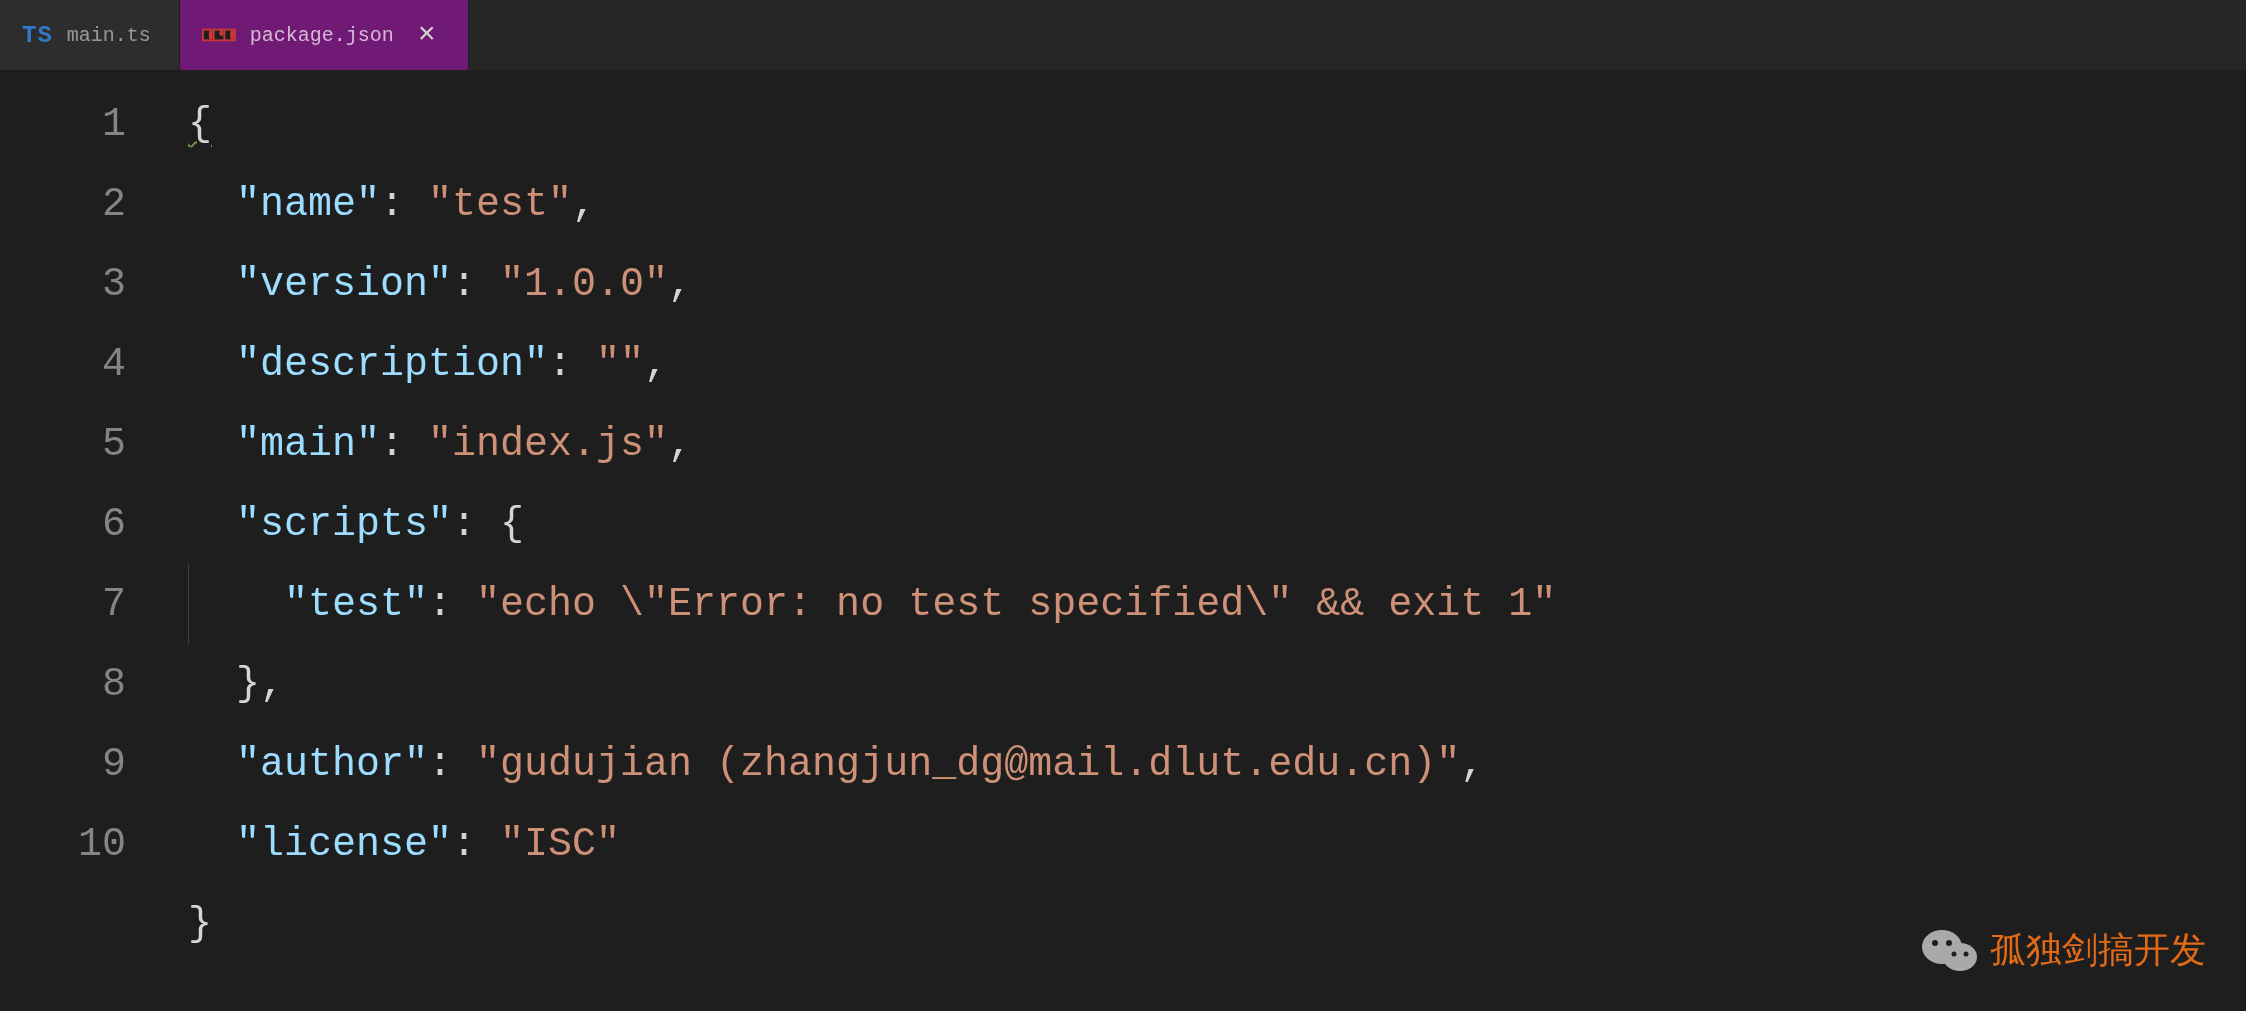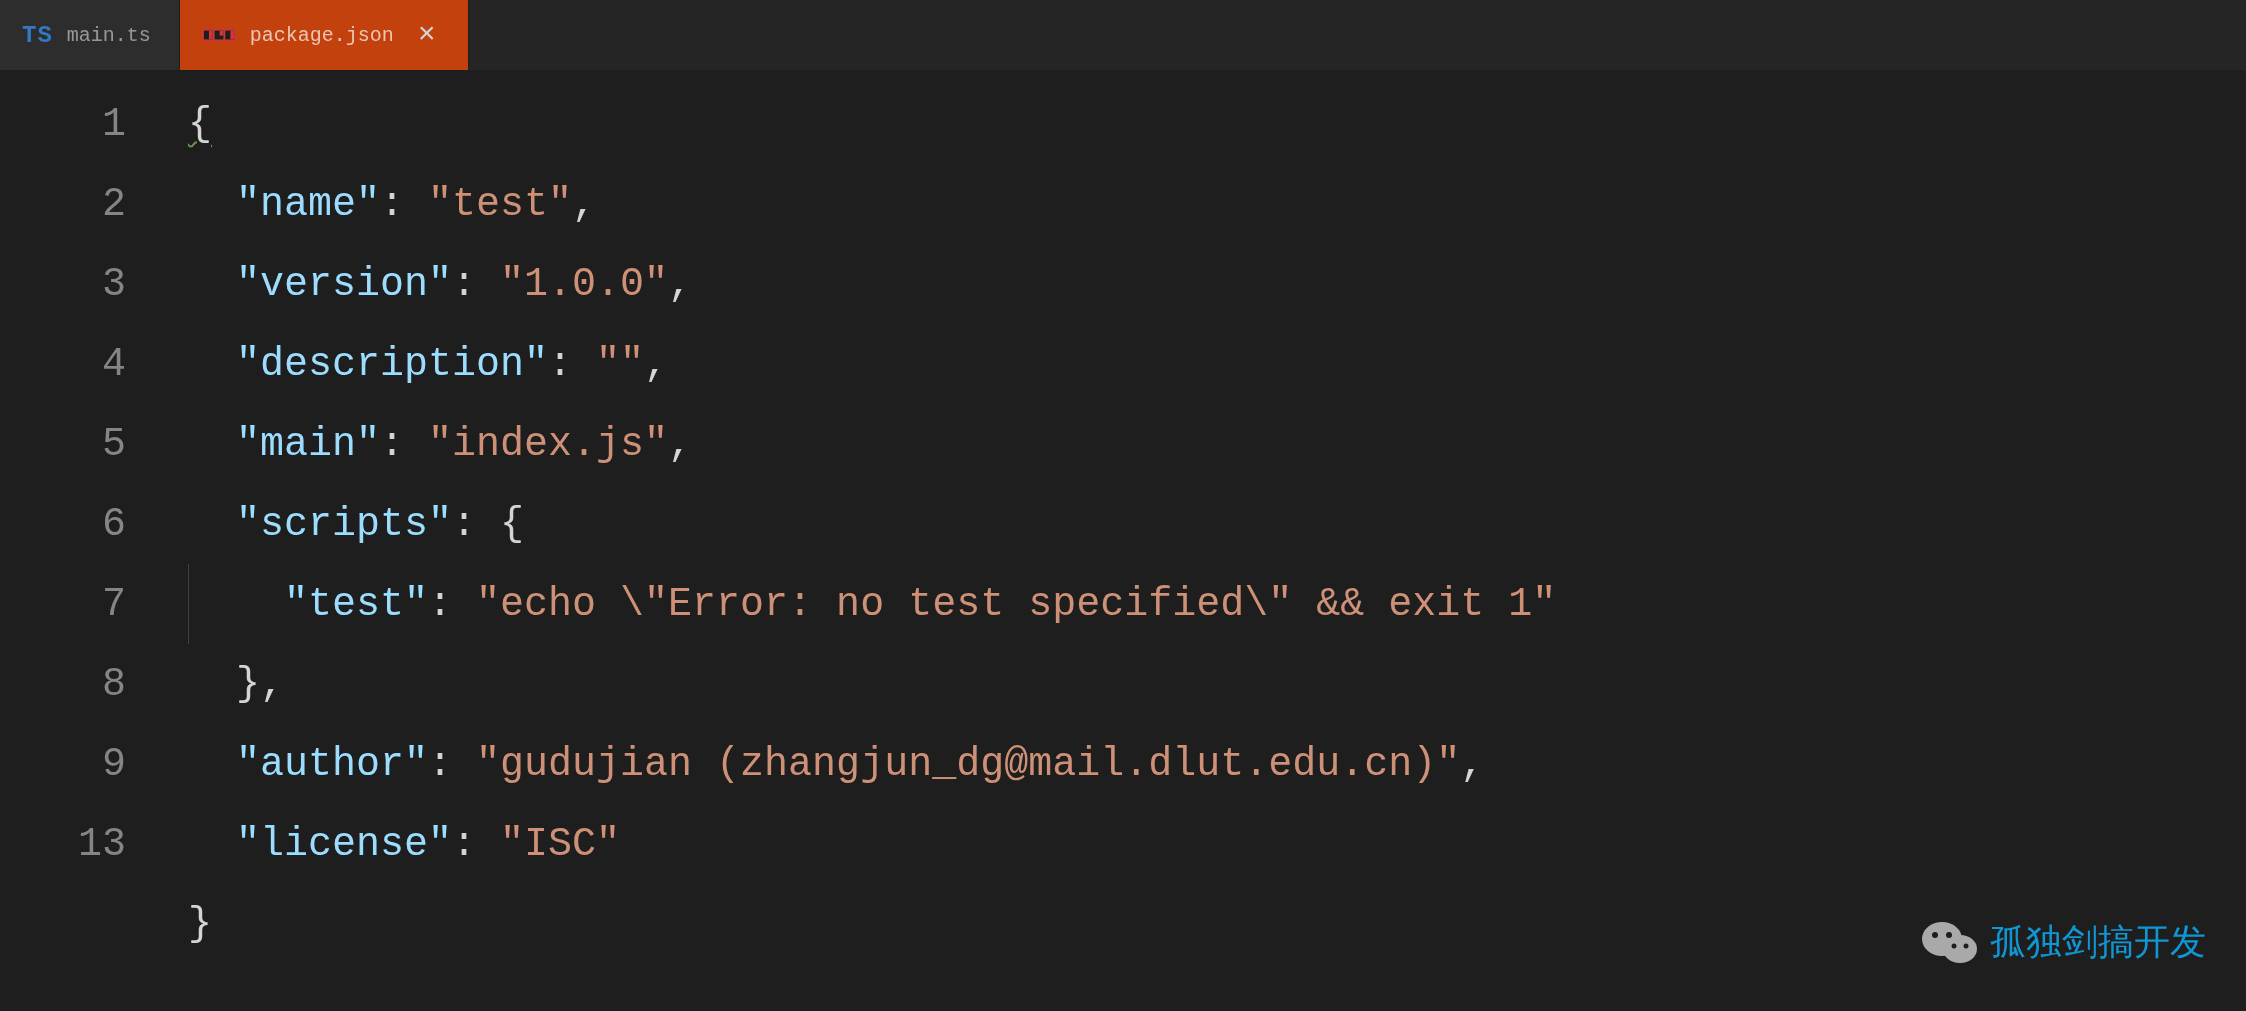--- a/index.html
+++ b/index.html
@@ -20,21 +20,21 @@
     display: flex;
     align-items: center;
     padding: 0 28px 0 22px;
     height: 100%;
     gap: 14px;
     cursor: pointer;
     background: #2d2d2d;
     border-right: 1px solid #1e1e1e;
   }
   .tab.active {
-    background: #c2410c;
+    background: #701a75;
   }
   .tab-label {
     font-size: 20px;
     color: #ffffffb0;
     white-space: nowrap;
   }
   .tab.inactive .tab-label {
     color: #ffffff80;
   }
   .ts-icon {
@@ -107,25 +107,25 @@
   }
 
   .minimap {
     width: 160px;
     height: 100%;
     background: #1e1e1e;
   }
   .watermark {
     position: absolute;
     right: 40px;
-    bottom: 44px;
+    bottom: 36px;
     display: flex;
     align-items: center;
     gap: 12px;
-    color: #0ea5e9;
+    color: #f97316;
     font-family: "Microsoft YaHei", sans-serif;
     font-size: 36px;
     opacity: 0.9;
     pointer-events: none;
   }
   .watermark svg { display:block; }
 </style>
 </head>
 <body>
 
@@ -156,21 +156,21 @@
   <div class="gutter">
     <div class="line-row">1</div>
     <div class="line-row">2</div>
     <div class="line-row">3</div>
     <div class="line-row">4</div>
     <div class="line-row">5</div>
     <div class="line-row">6</div>
     <div class="line-row">7</div>
     <div class="line-row">8</div>
     <div class="line-row">9</div>
-    <div class="line-row">13</div>
+    <div class="line-row">10</div>
   </div>
 
   <div class="code">
     <div class="line-row"><span class="tok-brace squiggle">{</span></div>
 
     <div class="line-row"><span class="indent1"></span><span class="tok-key">"name"</span><span class="tok-punct">:</span><span class="tok-punct"> </span><span class="tok-string">"test"</span><span class="tok-punct">,</span></div>
 
     <div class="line-row"><span class="indent1"></span><span class="tok-key">"version"</span><span class="tok-punct">:</span><span class="tok-punct"> </span><span class="tok-string">"1.0.0"</span><span class="tok-punct">,</span></div>
 
     <div class="line-row"><span class="indent1"></span><span class="tok-key">"description"</span><span class="tok-punct">:</span><span class="tok-punct"> </span><span class="tok-string">""</span><span class="tok-punct">,</span></div>

